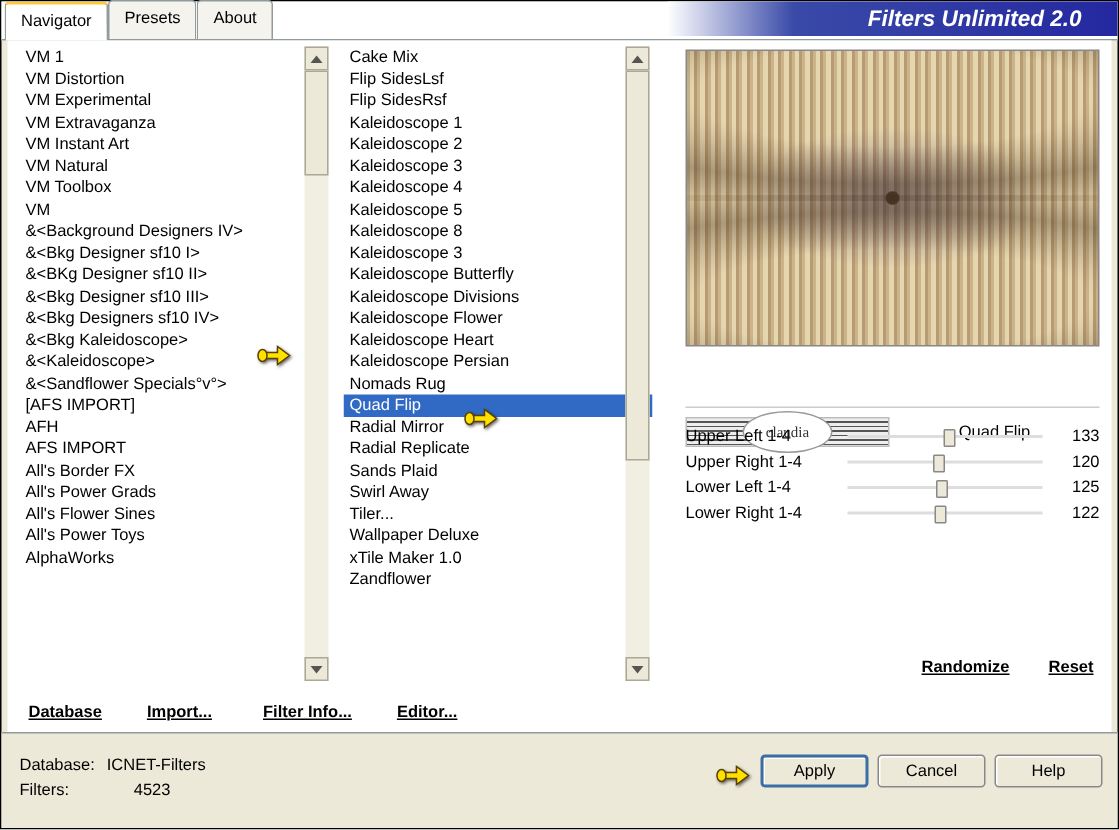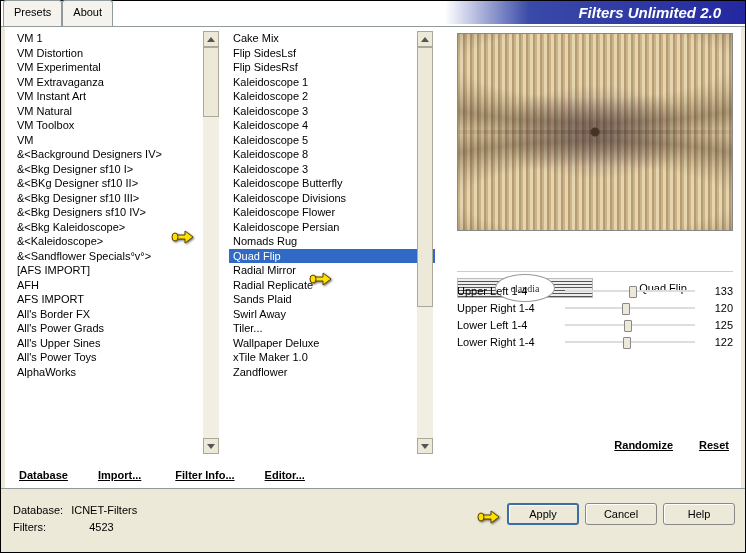--- a/index.html
+++ b/index.html
@@ -80,20 +80,21 @@
   .arr { width:0;height:0;border-left:4px solid transparent;border-right:4px solid transparent; }
   .arr.u { border-bottom:5px solid #555; } .arr.d { border-top:5px solid #555; }
 </style>
 </head>
 <body>
 
 <div class="window">
 
   <div class="hdr">
     <div class="tabs">
+      <div class="tab active">Navigator</div>
       <div class="tab">Presets</div>
       <div class="tab">About</div>
     </div>
     <div class="title-strip">Filters Unlimited 2.0</div>
   </div>
 
   <div class="main">
     <div class="lists">
 
       <div class="listbox cat">
@@ -112,21 +113,21 @@
             <div class="lb-item">&amp;&lt;Bkg Designer sf10 III&gt;</div>
             <div class="lb-item">&amp;&lt;Bkg Designers sf10 IV&gt;</div>
             <div class="lb-item">&amp;&lt;Bkg Kaleidoscope&gt;</div>
             <div class="lb-item">&amp;&lt;Kaleidoscope&gt;</div>
             <div class="lb-item">&amp;&lt;Sandflower Specials°v°&gt;</div>
             <div class="lb-item">[AFS IMPORT]</div>
             <div class="lb-item">AFH</div>
             <div class="lb-item">AFS IMPORT</div>
             <div class="lb-item">All's Border FX</div>
             <div class="lb-item">All's Power Grads</div>
-            <div class="lb-item">All's Upper Sines</div>
+            <div class="lb-item">All's Flower Sines</div>
             <div class="lb-item">All's Power Toys</div>
             <div class="lb-item">AlphaWorks</div>
           </div>
         <div class="scrollbar">
           <div class="sbbtn up">
               <div class="arr u"></div>
             </div>
           <div class="sbthumb" style="top:16px;height:70px"></div>
           <div class="sbbtn dn">
               <div class="arr d"></div>
@@ -148,20 +149,21 @@
             <div class="lb-item">Kaleidoscope 1</div>
             <div class="lb-item">Kaleidoscope 2</div>
             <div class="lb-item">Kaleidoscope 3</div>
             <div class="lb-item">Kaleidoscope 4</div>
             <div class="lb-item">Kaleidoscope 5</div>
             <div class="lb-item">Kaleidoscope 8</div>
             <div class="lb-item">Kaleidoscope 3</div>
             <div class="lb-item">Kaleidoscope Butterfly</div>
             <div class="lb-item">Kaleidoscope Divisions</div>
             <div class="lb-item">Kaleidoscope Flower</div>
+            <div class="lb-item">Kaleidoscope Heart</div>
             <div class="lb-item">Kaleidoscope Persian</div>
             <div class="lb-item">Nomads Rug</div>
             <div class="lb-item sel">Quad Flip</div>
             <div class="lb-item">Radial Mirror</div>
             <div class="lb-item">Radial Replicate</div>
             <div class="lb-item">Sands Plaid</div>
             <div class="lb-item">Swirl Away</div>
             <div class="lb-item">Tiler...</div>
             <div class="lb-item">Wallpaper Deluxe</div>
             <div class="lb-item">xTile Maker 1.0</div>

